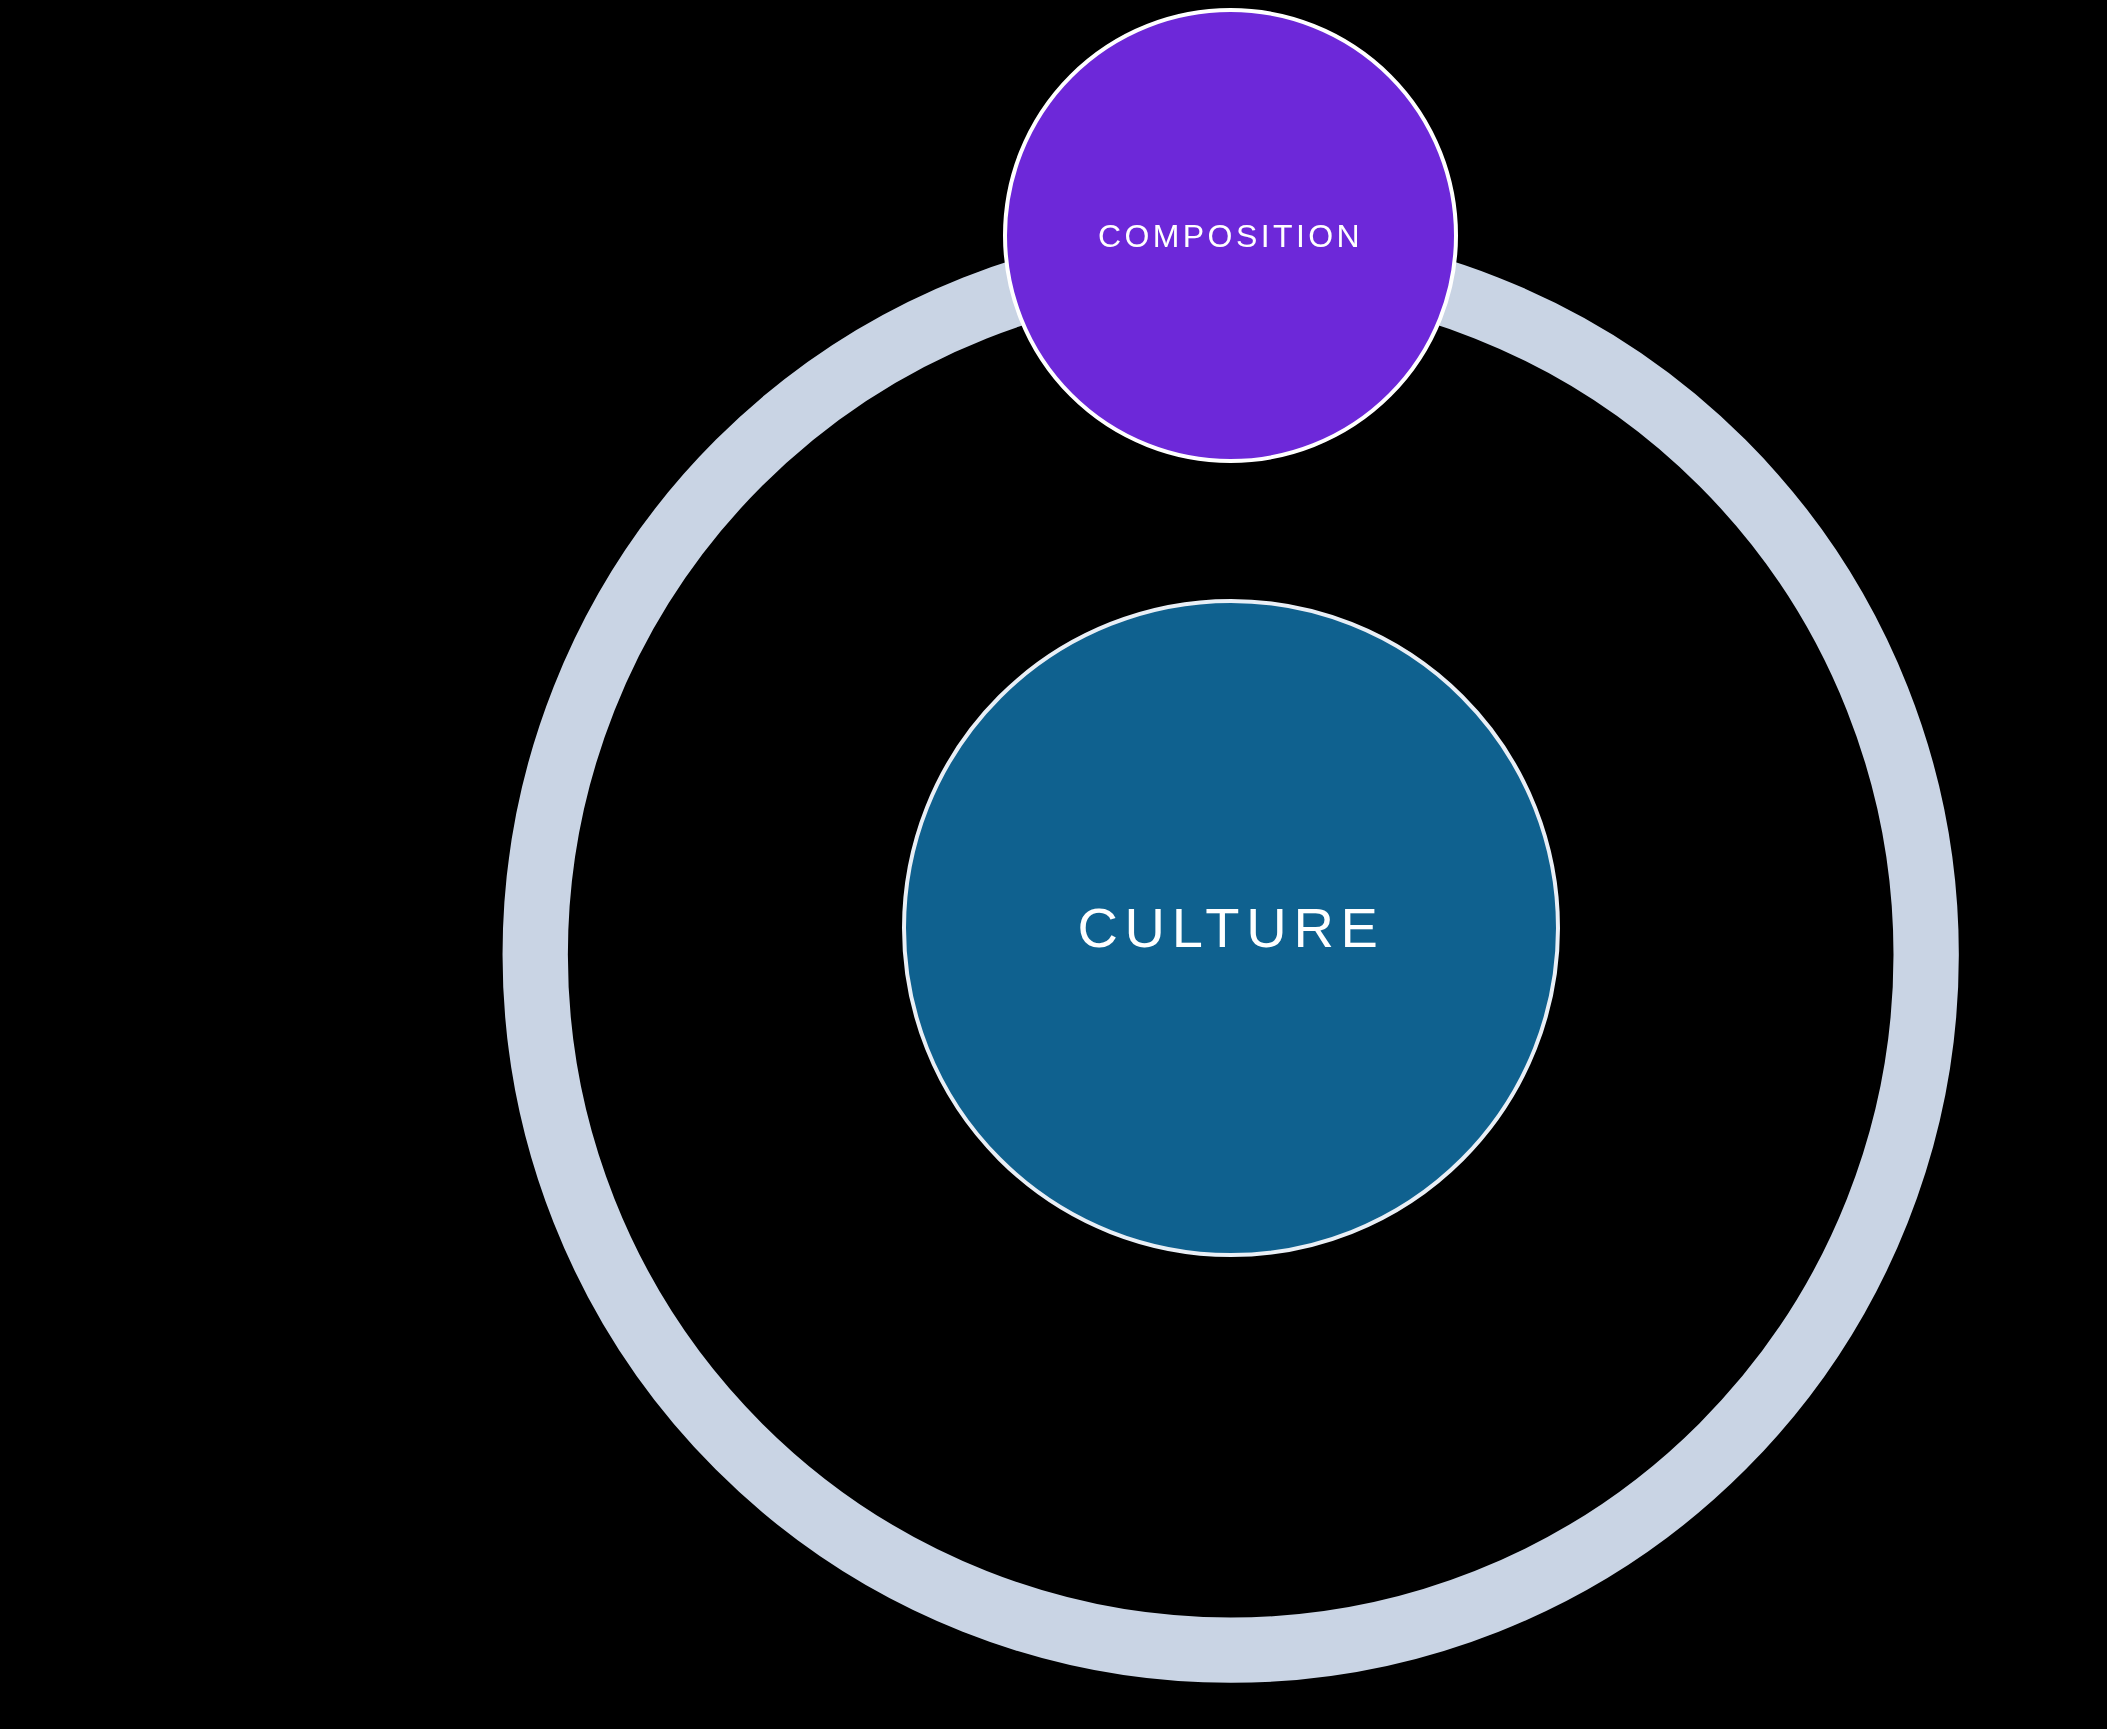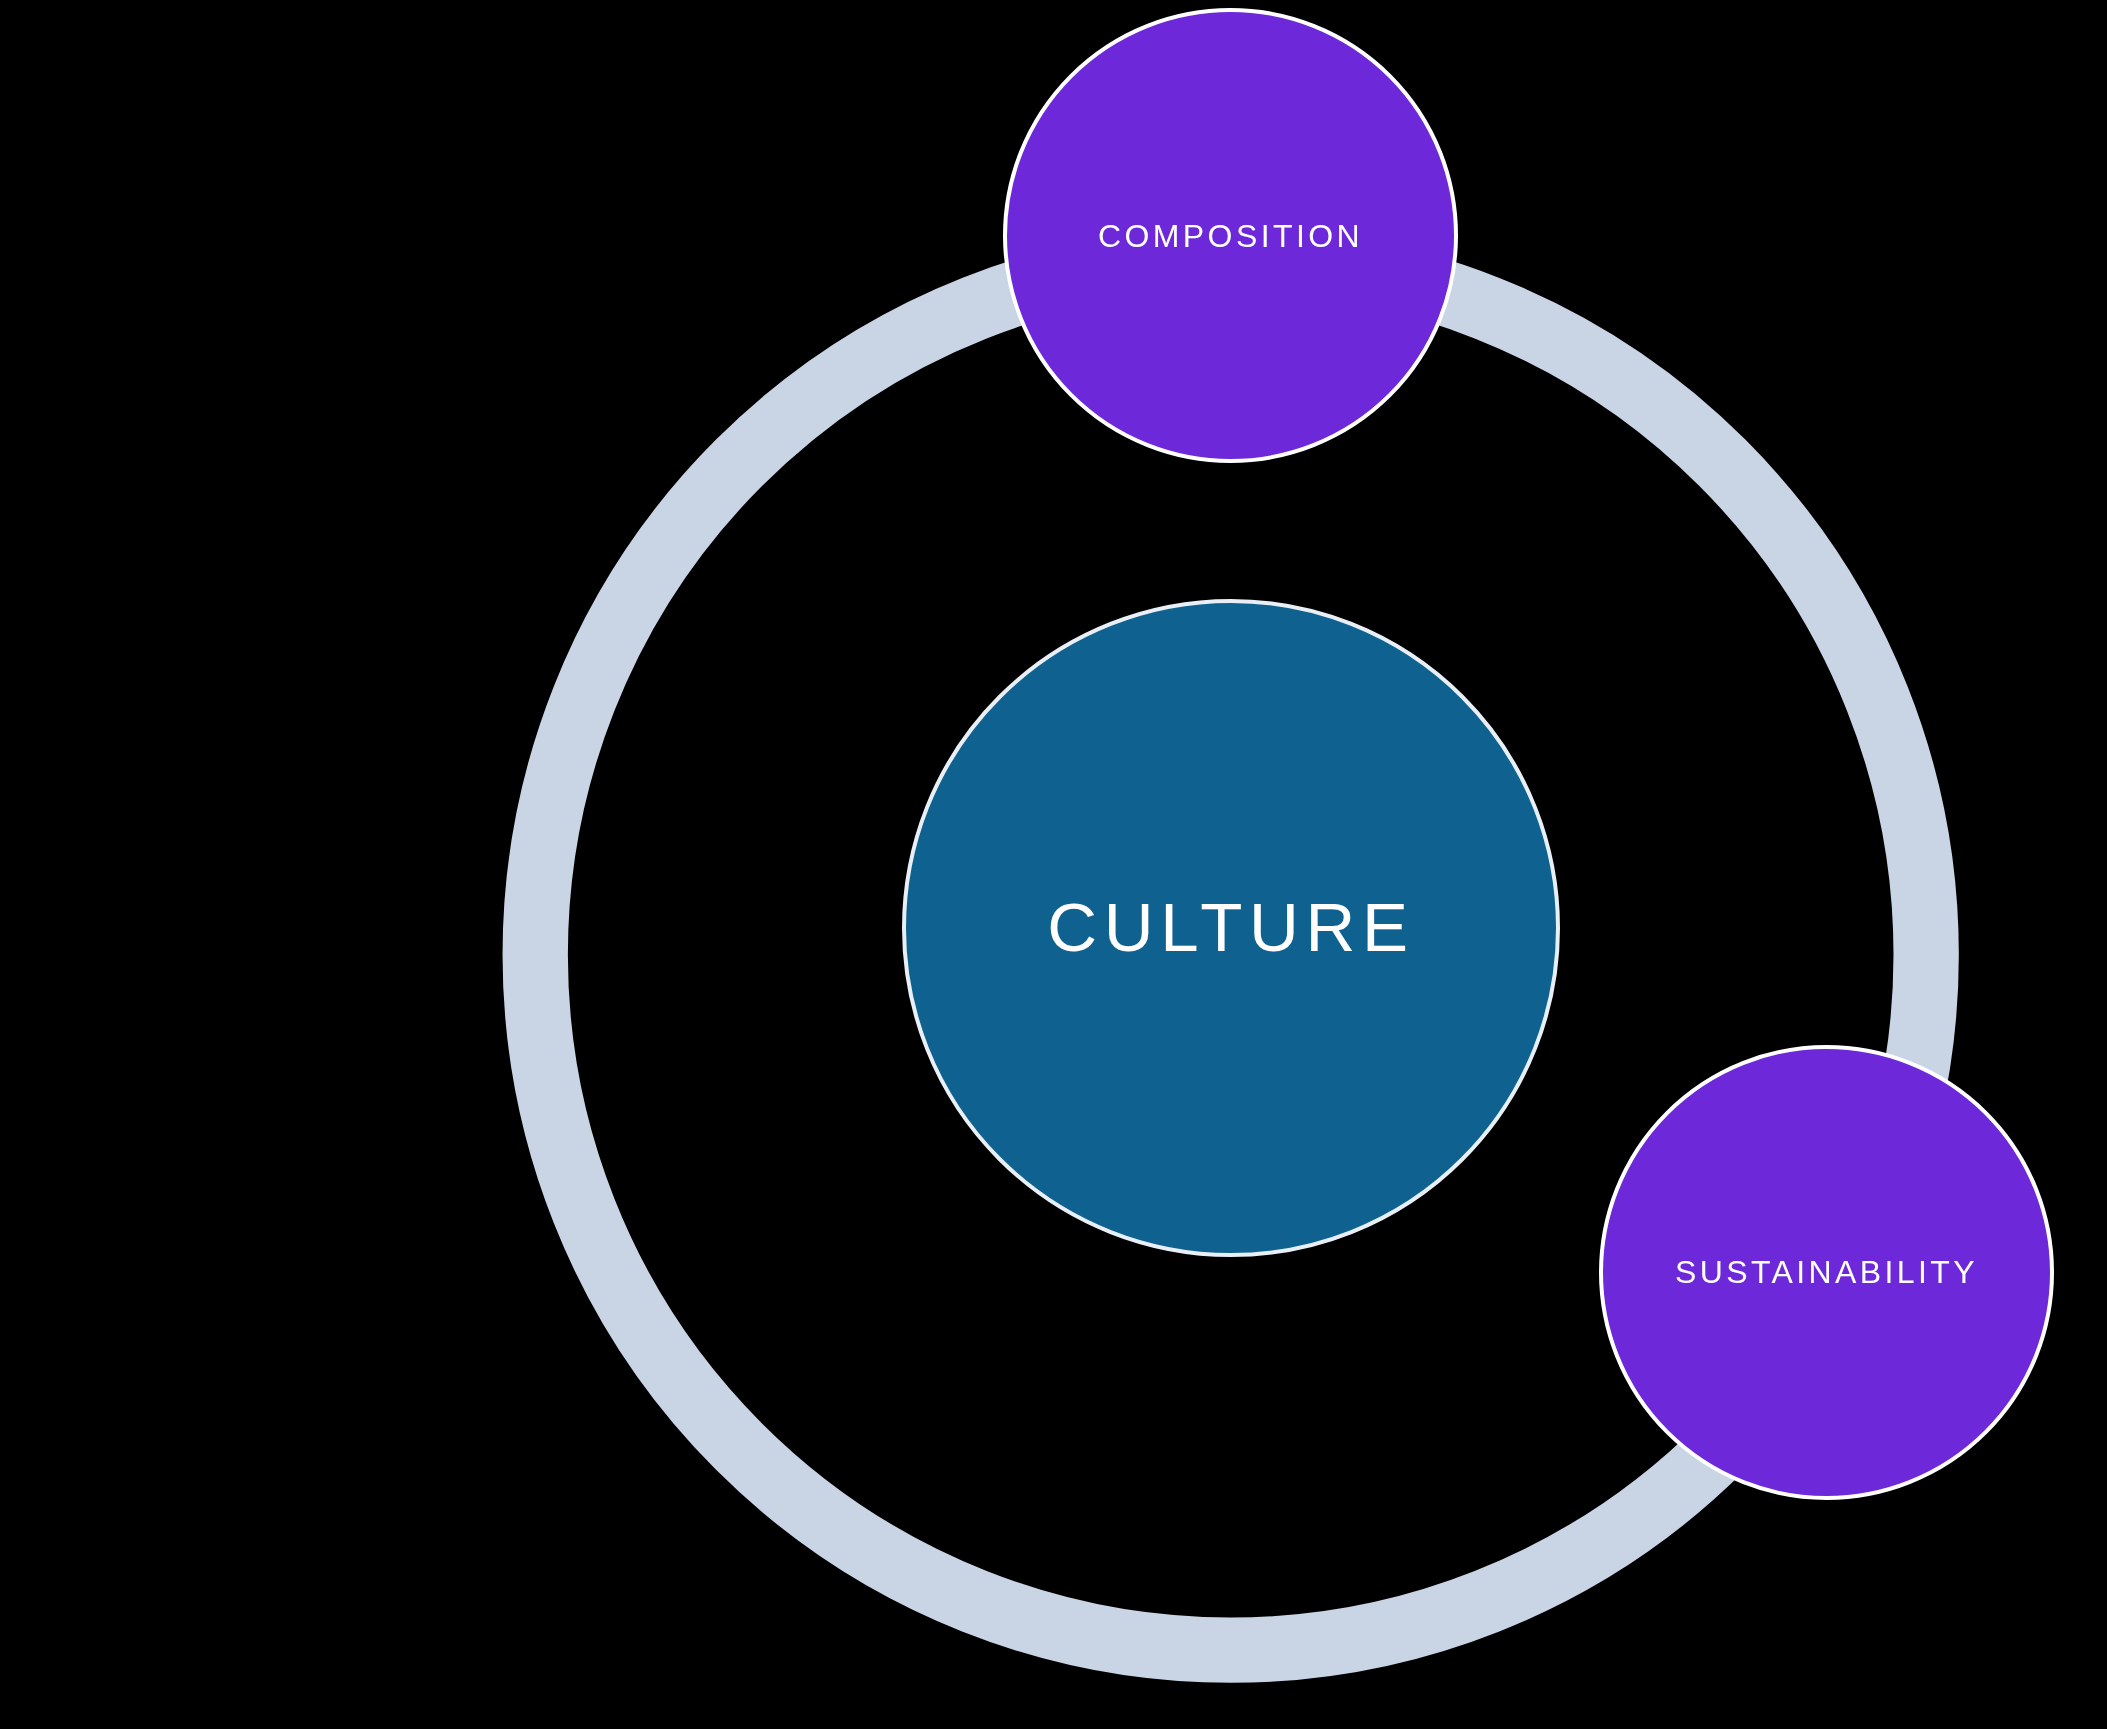--- a/index.html
+++ b/index.html
@@ -33,21 +33,21 @@
     box-sizing: border-box;
     color: #FFFFFF;
   }
   .center-node {
     width: 658px;
     height: 658px;
     left: 902px;
     top: 599px;
     background: #0F618F;
     border: 4.2px solid #E9EFF6;
-    font-size: 69px;
+    font-size: 56px;
     font-weight: 400;
     letter-spacing: 6.7px;
   }
   .satellite {
     width: 455px;
     height: 455px;
     background: #6d28d9;
     border: 4.2px solid #FFFFFF;
     font-size: 32px;
     font-weight: 400;
@@ -77,22 +77,19 @@
 
   <svg class="ring-svg" viewBox="0 0 5830 4102" xmlns="http://www.w3.org/2000/svg">
     <circle cx="2919" cy="2265" r="1650" fill="none" stroke="#C9D4E4" stroke-width="155"></circle>
   </svg>
 
   <div class="node satellite satellite-top">
     <span class="node-label">COMPOSITION</span>
   </div>
 
 
-  <div class="node satellite satellite-right">
-    <span class="node-label">SUSTAINABILITY</span>
-  </div>
 
   <div class="node center-node">
     <span class="node-label">CULTURE</span>
   </div>
 
 </div>
 
 
 </body></html>

